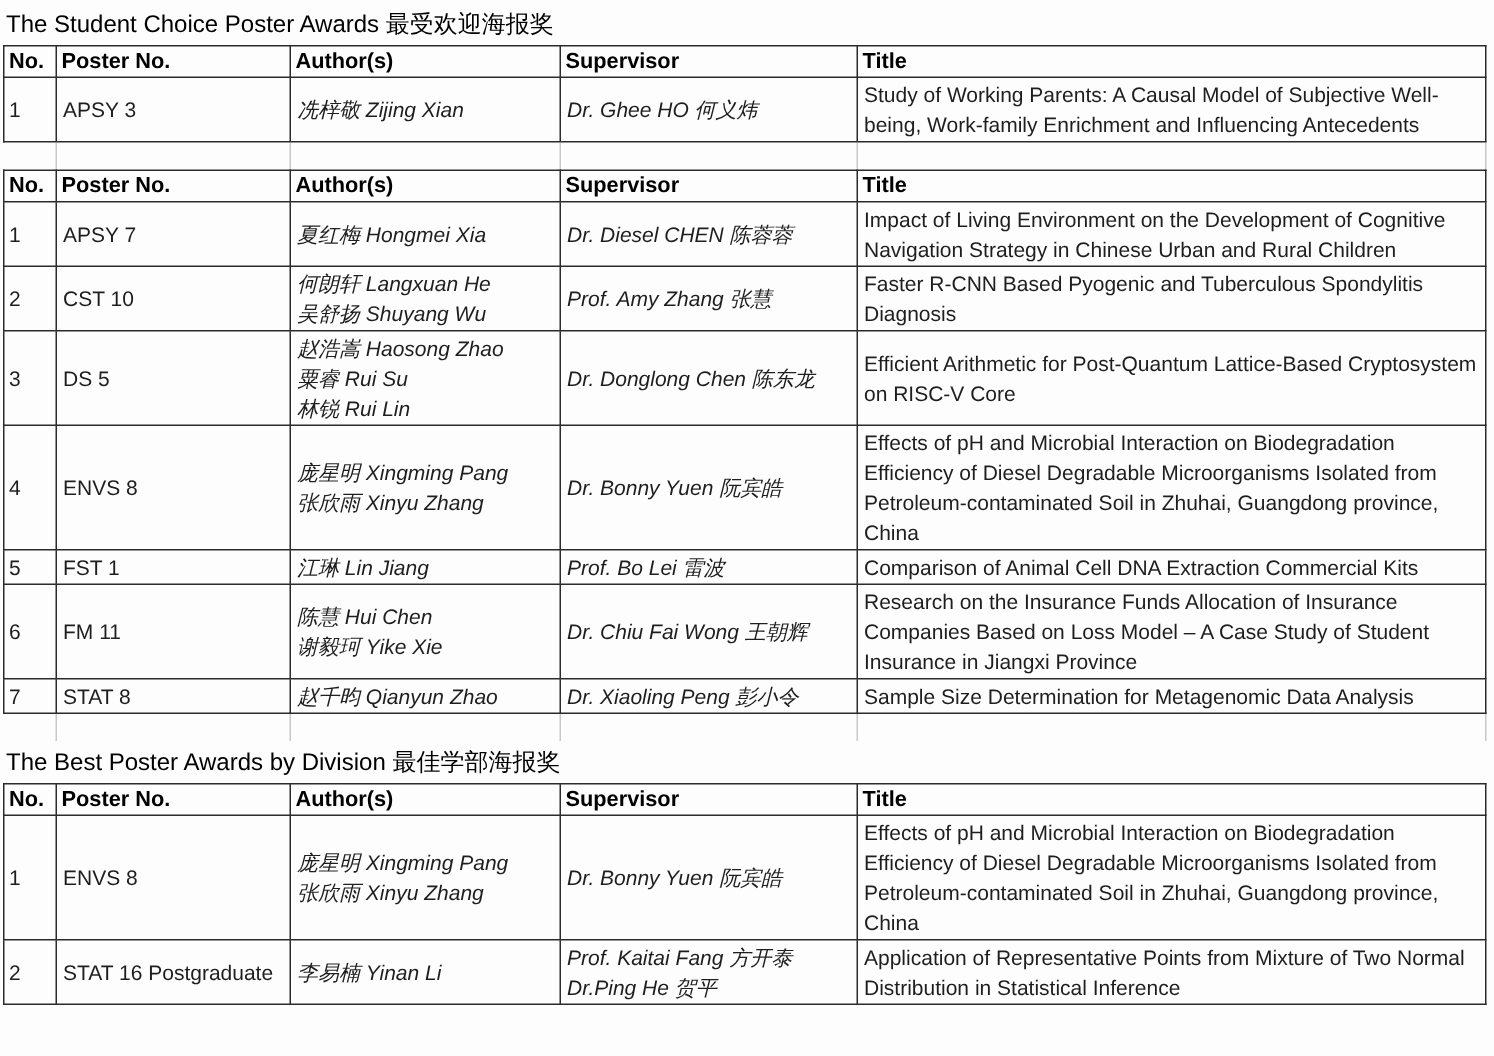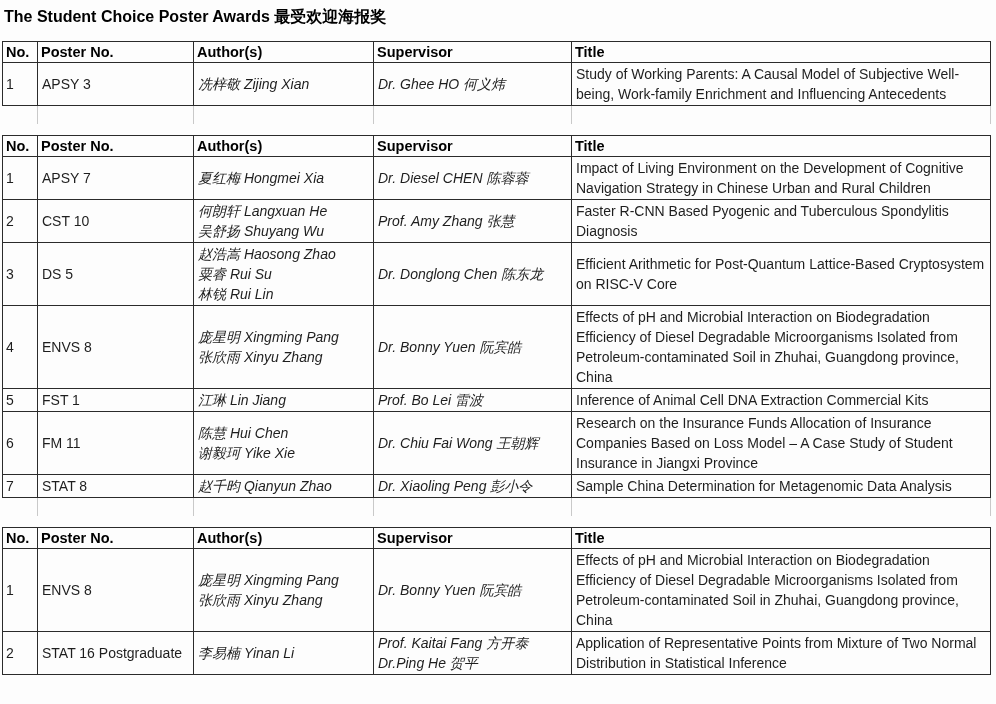--- a/index.html
+++ b/index.html
@@ -10,32 +10,31 @@
     overflow: hidden;
     background: #fdfdfd;
     font-family: "Liberation Sans", "DejaVu Sans", sans-serif;
     color: #1e1e1e;
   }
   .sheet {
     padding: 2px 0 0 2px;
   }
   .section-title {
     font-size: 16px;
-    font-weight: bold;
+    font-weight: normal;
     color: #000;
     margin: 0;
     padding: 5px 2px 4px 2px;
     line-height: 19px;
     white-space: nowrap;
   }
   table.awards-table {
     border-collapse: collapse;
     table-layout: fixed;
     width: 988px;
-    margin-top: 11px;
   }
   col.c-no        { width: 35px; }
   col.c-poster    { width: 156px; }
   col.c-authors   { width: 180px; }
   col.c-supervisor{ width: 198px; }
   col.c-title     { width: 419px; }
   th, td {
     border: 1px solid #2b2b2b;
     font-size: 14px;
     line-height: 20px;
@@ -184,21 +183,21 @@
 
   <tr class="data-row">
     <td class="col-no">5</td>
     <td class="col-poster">FST 1</td>
     <td class="col-authors">
               <div class="cell-line">江琳 Lin Jiang</div>
             </td>
     <td class="col-supervisor">
               <div class="cell-line">Prof. Bo Lei 雷波</div>
             </td>
-    <td class="col-title">Inference of Animal Cell DNA Extraction Commercial Kits</td>
+    <td class="col-title">Comparison of Animal Cell DNA Extraction Commercial Kits</td>
   </tr>
 
   <tr class="data-row">
     <td class="col-no">6</td>
     <td class="col-poster">FM 11</td>
     <td class="col-authors">
               <div class="cell-line">陈慧 Hui Chen</div>
               <div class="cell-line">谢毅珂 Yike Xie</div>
             </td>
     <td class="col-supervisor">
@@ -209,34 +208,35 @@
 
   <tr class="data-row">
     <td class="col-no">7</td>
     <td class="col-poster">STAT 8</td>
     <td class="col-authors">
               <div class="cell-line">赵千昀 Qianyun Zhao</div>
             </td>
     <td class="col-supervisor">
               <div class="cell-line">Dr. Xiaoling Peng 彭小令</div>
             </td>
-    <td class="col-title">Sample China Determination for Metagenomic Data Analysis</td>
+    <td class="col-title">Sample Size Determination for Metagenomic Data Analysis</td>
   </tr>
 <tr class="spacer">
             <td></td>
             <td></td>
             <td></td>
             <td></td>
             <td></td>
           </tr>
         </tbody>
     </table>
   </section>
 
   <section class="award-section">
+    <h2 class="section-title">The Best Poster Awards by Division 最佳学部海报奖</h2>
     <table class="awards-table">
       <colgroup>
         <col class="c-no">
           <col class="c-poster">
           <col class="c-authors">
           <col class="c-supervisor">
           <col class="c-title">
       </colgroup>
       <thead>
         <tr>

